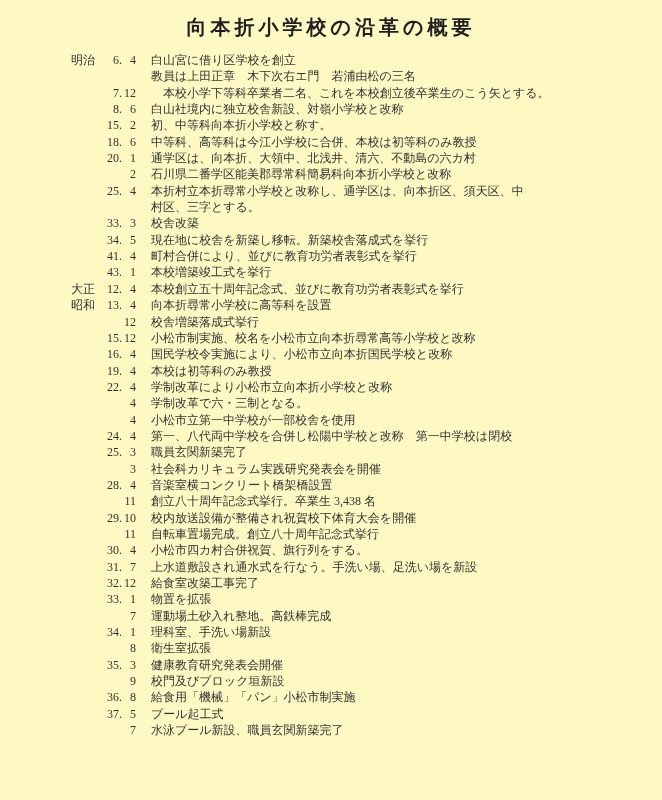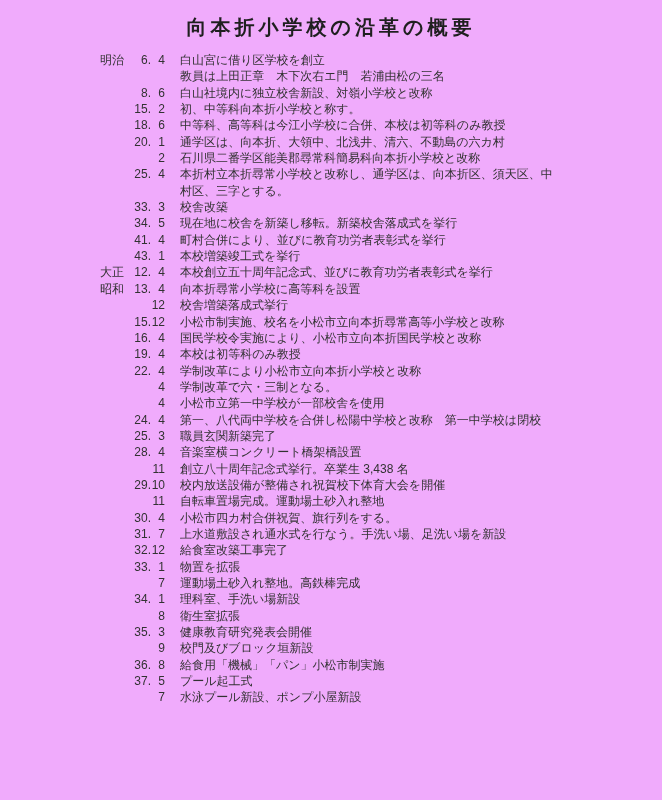--- a/index.html
+++ b/index.html
@@ -4,42 +4,42 @@
 <style>
   html, body {
     margin: 0;
     padding: 0;
     background: #ffffff;
   }
   .page {
     position: relative;
     width: 662px;
     height: 800px;
-    background: #f0abfc;
+    background: #fef9c3;
     overflow: hidden;
-    font-family: Liberation Sans, sans-serif;
+    font-family: Liberation Serif, serif;
     color: #323232;
   }
   .doc-title {
     margin-top: 14px;
     text-align: center;
     font-size: 20px;
     font-weight: bold;
     letter-spacing: 4px;
     color: #1f1f1f;
     white-space: pre;
   }
   .timeline {
     margin-top: 11px;
     font-size: 12px;
     line-height: 16.35px;
   }
   .row {
     white-space: pre;
-    padding-left: 100px;
+    padding-left: 71px;
   }
   .col-era {
     display: inline-block;
     width: 34px;
     text-align: left;
   }
   .col-year {
     display: inline-block;
     width: 17px;
     text-align: right;
@@ -55,20 +55,21 @@
   }
 </style>
 </head>
 <body>
 
 <div class="page">
   <div class="doc-title">向本折小学校の沿革の概要</div>
   <div class="timeline">
       <div class="row"><span class="col-era">明治</span><span class="col-year">6.</span><span class="col-month">4</span><span class="col-text">白山宮に借り区学校を創立</span></div>
       <div class="row"><span class="col-era"></span><span class="col-year"></span><span class="col-month"></span><span class="col-text">教員は上田正章　木下次右エ門　若浦由松の三名</span></div>
+      <div class="row"><span class="col-era"></span><span class="col-year">7.</span><span class="col-month">12</span><span class="col-text">　本校小学下等科卒業者二名、これを本校創立後卒業生のこう矢とする。</span></div>
       <div class="row"><span class="col-era"></span><span class="col-year">8.</span><span class="col-month">6</span><span class="col-text">白山社境内に独立校舎新設、対嶺小学校と改称</span></div>
       <div class="row"><span class="col-era"></span><span class="col-year">15.</span><span class="col-month">2</span><span class="col-text">初、中等科向本折小学校と称す。</span></div>
       <div class="row"><span class="col-era"></span><span class="col-year">18.</span><span class="col-month">6</span><span class="col-text">中等科、高等科は今江小学校に合併、本校は初等科のみ教授</span></div>
       <div class="row"><span class="col-era"></span><span class="col-year">20.</span><span class="col-month">1</span><span class="col-text">通学区は、向本折、大領中、北浅井、清六、不動島の六カ村</span></div>
       <div class="row"><span class="col-era"></span><span class="col-year"></span><span class="col-month">2</span><span class="col-text">石川県二番学区能美郡尋常科簡易科向本折小学校と改称</span></div>
       <div class="row"><span class="col-era"></span><span class="col-year">25.</span><span class="col-month">4</span><span class="col-text">本折村立本折尋常小学校と改称し、通学区は、向本折区、須天区、中</span></div>
       <div class="row"><span class="col-era"></span><span class="col-year"></span><span class="col-month"></span><span class="col-text">村区、三字とする。</span></div>
       <div class="row"><span class="col-era"></span><span class="col-year">33.</span><span class="col-month">3</span><span class="col-text">校舎改築</span></div>
       <div class="row"><span class="col-era"></span><span class="col-year">34.</span><span class="col-month">5</span><span class="col-text">現在地に校舎を新築し移転。新築校舎落成式を挙行</span></div>
       <div class="row"><span class="col-era"></span><span class="col-year">41.</span><span class="col-month">4</span><span class="col-text">町村合併により、並びに教育功労者表彰式を挙行</span></div>
@@ -77,30 +78,31 @@
       <div class="row"><span class="col-era">昭和</span><span class="col-year">13.</span><span class="col-month">4</span><span class="col-text">向本折尋常小学校に高等科を設置</span></div>
       <div class="row"><span class="col-era"></span><span class="col-year"></span><span class="col-month">12</span><span class="col-text">校舎増築落成式挙行</span></div>
       <div class="row"><span class="col-era"></span><span class="col-year">15.</span><span class="col-month">12</span><span class="col-text">小松市制実施、校名を小松市立向本折尋常高等小学校と改称</span></div>
       <div class="row"><span class="col-era"></span><span class="col-year">16.</span><span class="col-month">4</span><span class="col-text">国民学校令実施により、小松市立向本折国民学校と改称</span></div>
       <div class="row"><span class="col-era"></span><span class="col-year">19.</span><span class="col-month">4</span><span class="col-text">本校は初等科のみ教授</span></div>
       <div class="row"><span class="col-era"></span><span class="col-year">22.</span><span class="col-month">4</span><span class="col-text">学制改革により小松市立向本折小学校と改称</span></div>
       <div class="row"><span class="col-era"></span><span class="col-year"></span><span class="col-month">4</span><span class="col-text">学制改革で六・三制となる。</span></div>
       <div class="row"><span class="col-era"></span><span class="col-year"></span><span class="col-month">4</span><span class="col-text">小松市立第一中学校が一部校舎を使用</span></div>
       <div class="row"><span class="col-era"></span><span class="col-year">24.</span><span class="col-month">4</span><span class="col-text">第一、八代両中学校を合併し松陽中学校と改称　第一中学校は閉校</span></div>
       <div class="row"><span class="col-era"></span><span class="col-year">25.</span><span class="col-month">3</span><span class="col-text">職員玄関新築完了</span></div>
+      <div class="row"><span class="col-era"></span><span class="col-year"></span><span class="col-month">3</span><span class="col-text">社会科カリキュラム実践研究発表会を開催</span></div>
       <div class="row"><span class="col-era"></span><span class="col-year">28.</span><span class="col-month">4</span><span class="col-text">音楽室横コンクリート橋架橋設置</span></div>
       <div class="row"><span class="col-era"></span><span class="col-year"></span><span class="col-month">11</span><span class="col-text">創立八十周年記念式挙行。卒業生 3,438 名</span></div>
       <div class="row"><span class="col-era"></span><span class="col-year">29.</span><span class="col-month">10</span><span class="col-text">校内放送設備が整備され祝賀校下体育大会を開催</span></div>
-      <div class="row"><span class="col-era"></span><span class="col-year"></span><span class="col-month">11</span><span class="col-text">自転車置場完成。運動場土砂入れ整地</span></div>
+      <div class="row"><span class="col-era"></span><span class="col-year"></span><span class="col-month">11</span><span class="col-text">自転車置場完成。創立八十周年記念式挙行</span></div>
       <div class="row"><span class="col-era"></span><span class="col-year">30.</span><span class="col-month">4</span><span class="col-text">小松市四カ村合併祝賀、旗行列をする。</span></div>
       <div class="row"><span class="col-era"></span><span class="col-year">31.</span><span class="col-month">7</span><span class="col-text">上水道敷設され通水式を行なう。手洗い場、足洗い場を新設</span></div>
       <div class="row"><span class="col-era"></span><span class="col-year">32.</span><span class="col-month">12</span><span class="col-text">給食室改築工事完了</span></div>
       <div class="row"><span class="col-era"></span><span class="col-year">33.</span><span class="col-month">1</span><span class="col-text">物置を拡張</span></div>
       <div class="row"><span class="col-era"></span><span class="col-year"></span><span class="col-month">7</span><span class="col-text">運動場土砂入れ整地。高鉄棒完成</span></div>
       <div class="row"><span class="col-era"></span><span class="col-year">34.</span><span class="col-month">1</span><span class="col-text">理科室、手洗い場新設</span></div>
       <div class="row"><span class="col-era"></span><span class="col-year"></span><span class="col-month">8</span><span class="col-text">衛生室拡張</span></div>
       <div class="row"><span class="col-era"></span><span class="col-year">35.</span><span class="col-month">3</span><span class="col-text">健康教育研究発表会開催</span></div>
       <div class="row"><span class="col-era"></span><span class="col-year"></span><span class="col-month">9</span><span class="col-text">校門及びブロック垣新設</span></div>
       <div class="row"><span class="col-era"></span><span class="col-year">36.</span><span class="col-month">8</span><span class="col-text">給食用「機械」「パン」小松市制実施</span></div>
       <div class="row"><span class="col-era"></span><span class="col-year">37.</span><span class="col-month">5</span><span class="col-text">プール起工式</span></div>
-      <div class="row"><span class="col-era"></span><span class="col-year"></span><span class="col-month">7</span><span class="col-text">水泳プール新設、ポンプ小屋新設</span></div>
+      <div class="row"><span class="col-era"></span><span class="col-year"></span><span class="col-month">7</span><span class="col-text">水泳プール新設、職員玄関新築完了</span></div>
     </div>
 </div>
 
 </body></html>

